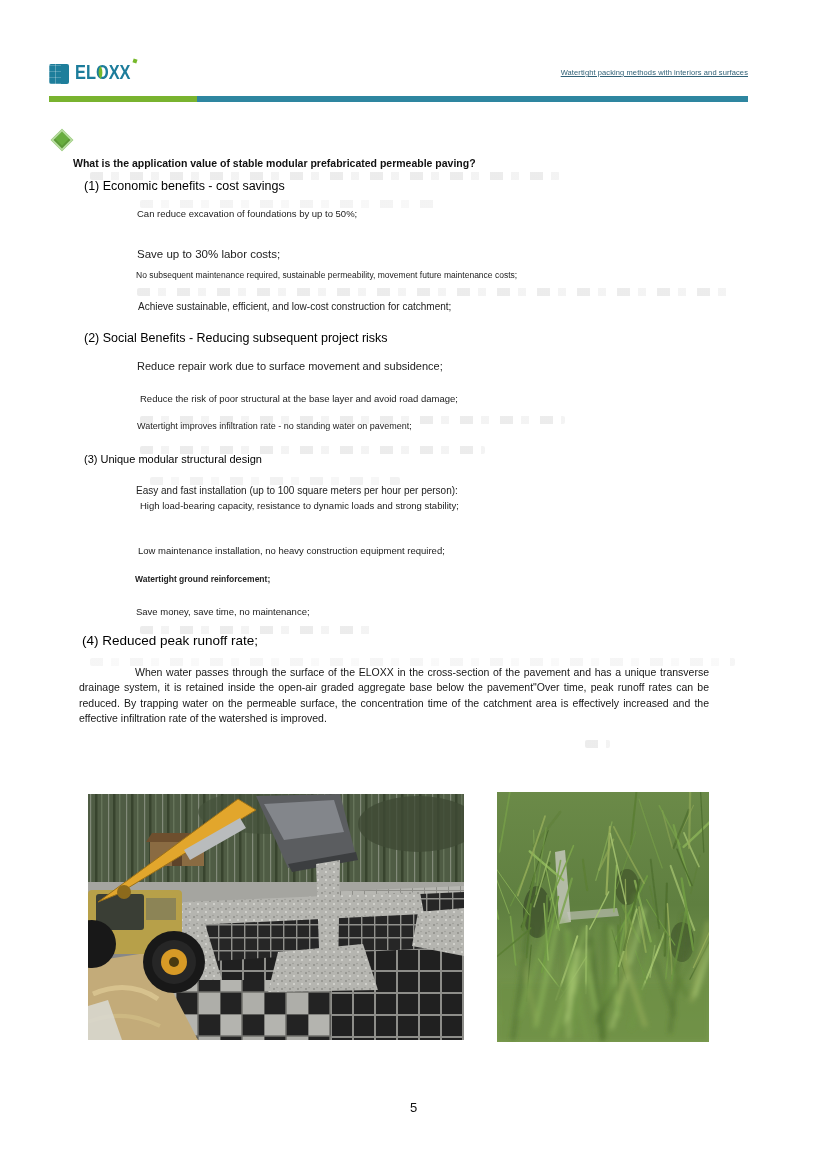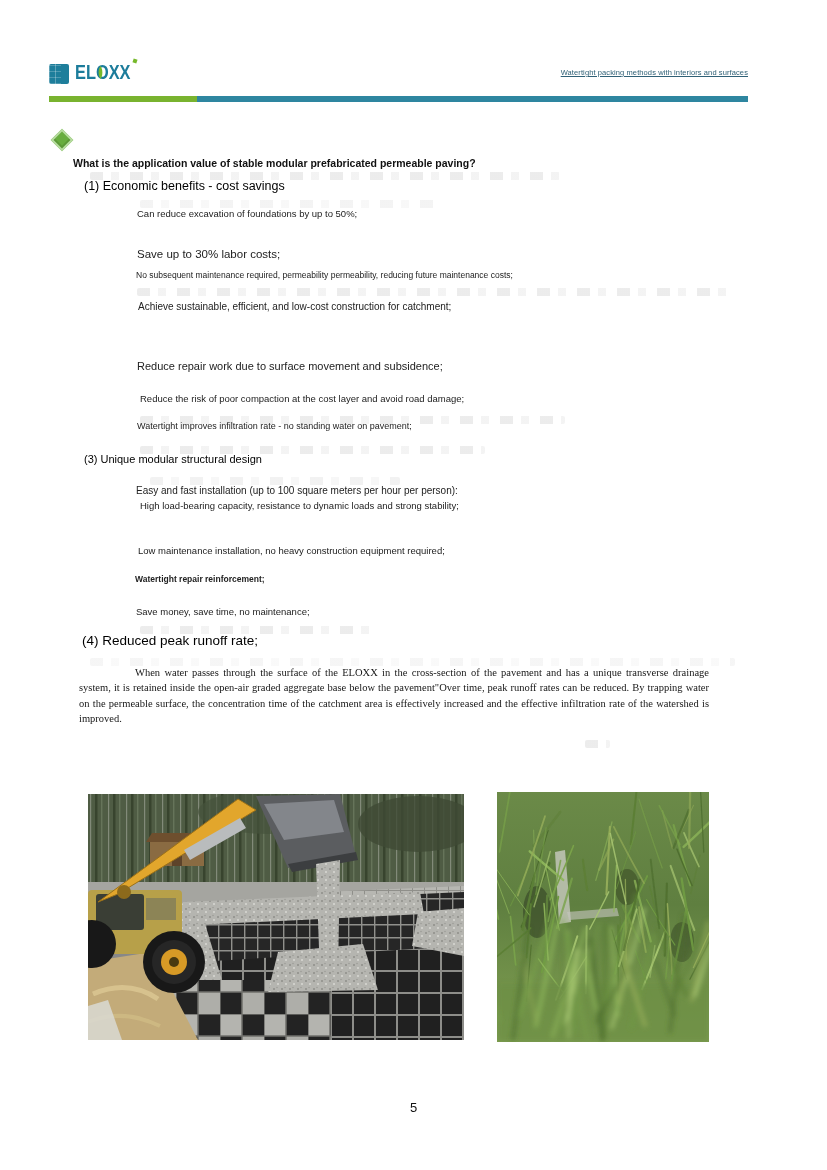--- a/index.html
+++ b/index.html
@@ -26,21 +26,21 @@
     background:linear-gradient(90deg,#79b32f 0,#79b32f 148px,#2e86a0 148px,#2e86a0 100%);}
   
   .q-diamond{position:absolute;left:54px;top:132px;width:12px;height:12px;background:#68ad3f;
     border:2px solid #b7dba0;transform:rotate(45deg);box-shadow:inset -2px -2px 0 rgba(0,0,0,.12);}
   .question{position:absolute;left:73px;top:129px;font-size:10.5px;font-weight:bold;color:#111;margin-top:28px;}
   
   .h{position:absolute;color:#000000;white-space:nowrap;}
   .it{position:absolute;color:#222;white-space:nowrap;}
   .para{
     position:absolute;left:79px;top:665px;width:630px;font-size:10.5px;line-height:15.4px;
-    text-align:justify;text-indent:56px;color:#161616;font-family:Liberation Serif, serif;
+    text-align:justify;text-indent:56px;color:#161616;
   }
   .ghost{position:absolute;height:8px;border-radius:2px;
     background-image:repeating-linear-gradient(90deg,rgba(110,110,110,.13) 0 13px,transparent 13px 21px,
       rgba(110,110,110,.08) 21px 29px,transparent 29px 40px);}
   .pagenum{position:absolute;left:0;top:1100px;width:100%;text-align:center;font-size:13px;color:#111;}
   
   .photo{position:absolute;overflow:hidden;background:#888;}
   .photo svg{display:block;}
   .photo-left{left:88px;top:794px;width:376px;height:246px;}
   .photo-right{left:497px;top:792px;width:212px;height:250px;}
@@ -72,32 +72,33 @@
   <div class="ghost" style="left:140px;top:416px;width:425px"></div>
   <div class="ghost" style="left:140px;top:446px;width:345px"></div>
   <div class="ghost" style="left:150px;top:477px;width:250px;opacity:.7"></div>
   <div class="ghost" style="left:140px;top:626px;width:235px"></div>
   <div class="ghost" style="left:90px;top:658px;width:645px;opacity:.5"></div>
   <div class="ghost" style="left:585px;top:740px;width:25px"></div>
 
   <div class="h" style="left:84px;top:179px;font-size:12.5px">(1) Economic benefits - cost savings</div>
   <div class="it" style="left:137px;top:208px;font-size:9.5px">Can reduce excavation of foundations by up to 50%;</div>
   <div class="it" style="left:137px;top:248px;font-size:11.5px">Save up to 30% labor costs;</div>
-  <div class="it" style="left:136px;top:270px;font-size:8.5px">No subsequent maintenance required, permeability permeability, reducing future maintenance costs;</div>
+  <div class="it" style="left:136px;top:270px;font-size:8.5px">No subsequent maintenance required, sustainable permeability, movement future maintenance costs;</div>
   <div class="it" style="left:138px;top:301px;font-size:10px">Achieve sustainable, efficient, and low-cost construction for catchment;</div>
 
+  <div class="h" style="left:84px;top:331px;font-size:12.5px">(2) Social Benefits - Reducing subsequent project risks</div>
   <div class="it" style="left:137px;top:360px;font-size:11px">Reduce repair work due to surface movement and subsidence;</div>
-  <div class="it" style="left:140px;top:393px;font-size:9.5px">Reduce the risk of poor compaction at the cost layer and avoid road damage;</div>
+  <div class="it" style="left:140px;top:393px;font-size:9.5px">Reduce the risk of poor structural at the base layer and avoid road damage;</div>
   <div class="it" style="left:137px;top:421px;font-size:9px">Watertight improves infiltration rate - no standing water on pavement;</div>
 
   <div class="h" style="left:84px;top:453px;font-size:11px">(3) Unique modular structural design</div>
   <div class="it" style="left:136px;top:485px;font-size:10px">Easy and fast installation (up to 100 square meters per hour per person):</div>
   <div class="it" style="left:140px;top:500px;font-size:9.5px">High load-bearing capacity, resistance to dynamic loads and strong stability;</div>
   <div class="it" style="left:138px;top:545px;font-size:9.5px">Low maintenance installation, no heavy construction equipment required;</div>
-  <div class="it" style="left:135px;top:574px;font-size:8.5px;font-weight:600">Watertight repair reinforcement;</div>
+  <div class="it" style="left:135px;top:574px;font-size:8.5px;font-weight:600">Watertight ground reinforcement;</div>
   <div class="it" style="left:136px;top:606px;font-size:9.5px">Save money, save time, no maintenance;</div>
 
   <div class="h" style="left:82px;top:633px;font-size:13.5px">(4) Reduced peak runoff rate;</div>
 
   <div class="para">When water passes through the surface of the ELOXX in the cross-section of the pavement and has a unique transverse drainage system, it is retained inside the open-air graded aggregate base below the pavement"Over time, peak runoff rates can be reduced. By trapping water on the permeable surface, the concentration time of the catchment area is effectively increased and the effective infiltration rate of the watershed is improved.</div>
 
   <div class="photo photo-left">
     <svg width="376" height="246" viewBox="0 0 376 246">
       <defs>
         <pattern id="trunks" width="18" height="90" patternUnits="userSpaceOnUse">

